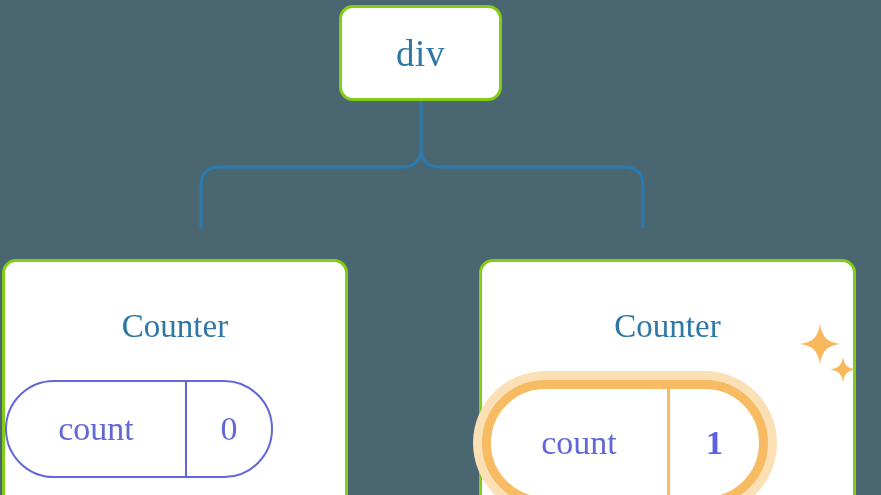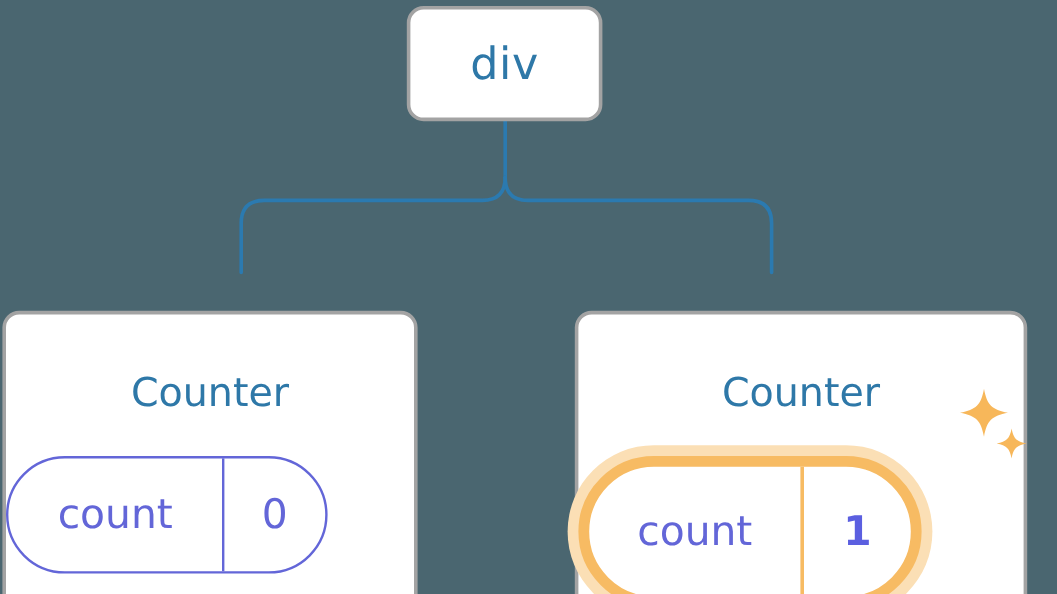--- a/index.html
+++ b/index.html
@@ -27,23 +27,24 @@
     top: 0;
     width: 881px;
     height: 495px;
     pointer-events: none;
   }
 
   
   .node {
     position: absolute;
     background: #ffffff;
-    border: 3px solid #a3a3a3;
+    border: 3px solid #84cc16;
     border-radius: 14px;
     box-sizing: border-box;
+    font-family: Liberation Serif, serif;
   }
 
   
   #root-node {
     left: 339px;
     top: 5px;
     width: 163px;
     height: 96px;
     display: flex;
     align-items: center;

